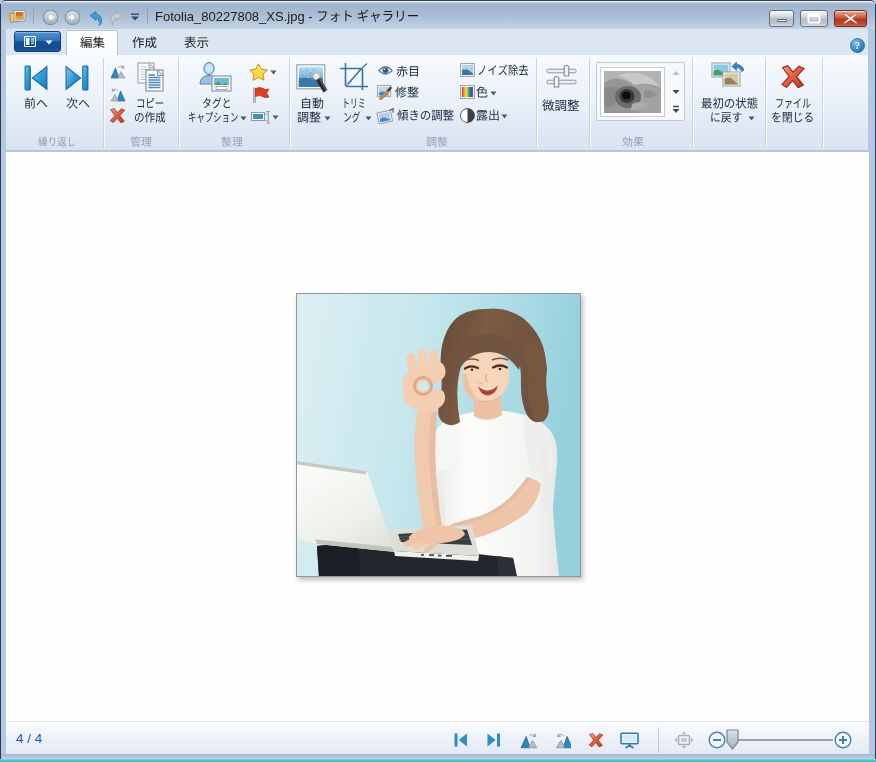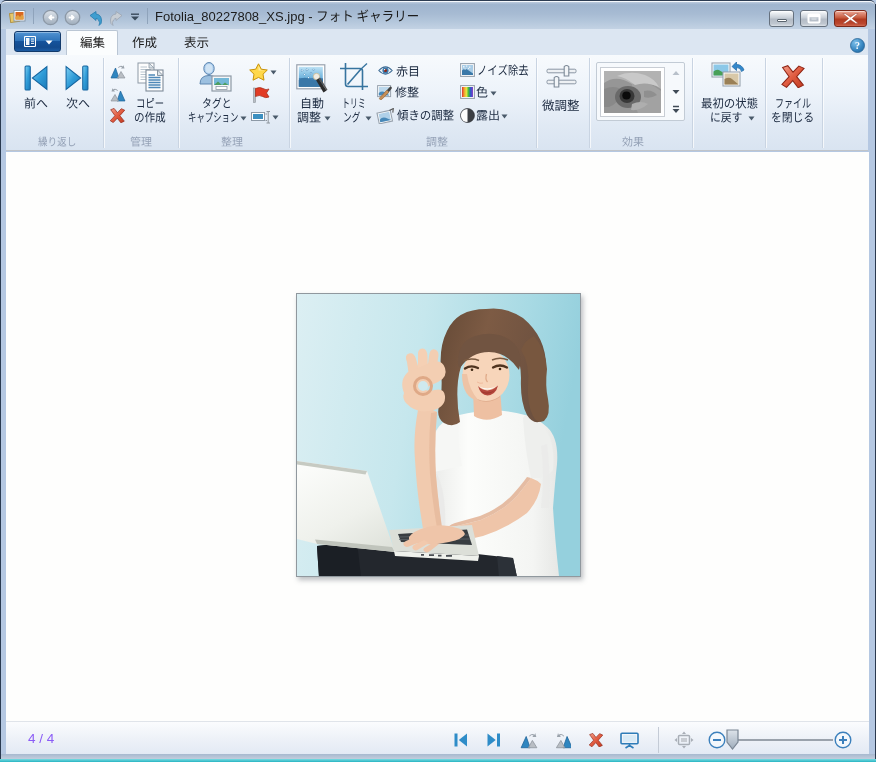--- a/index.html
+++ b/index.html
@@ -693,21 +693,21 @@
 <path d="M124 260 h3 v1.8 h-3 Z M132 260.3 h5 v1.8 h-5 Z M141 260.7 h3.5 v1.8 h-3.5 Z M149 261 h6 v1.8 h-6 Z" fill="#4a4e53"></path>
 
 <path d="M101 240 L170 235.5 L175 251 L104 248 Z" fill="#383d41"></path>
 <path d="M102.5 243 L172 241 M102 245.5 L173 245" stroke="#62686e" stroke-width="0.7"></path>
 
 <path d="M160 234 Q146 229 130 233 Q116 237 112 243 Q111 248 118 249 Q134 252 152 248 Q166 245 168 240 Q166 235 160 234 Z" fill="#efc5a9"></path>
 <path d="M118 243 L109 247 Q105 249 107 251.5 Q109 254 113 252 L123 248 Z" fill="#efc5a9"></path>
 <path d="M127 246 L117 251 Q114 253 116.5 255.5 Q119 257.5 122 255 L132 249 Z" fill="#f2c9ad"></path>
 <path d="M137 248 L128 253.5 Q125 255.5 127.5 257.5 Q130 259.5 133 257 L142 250 Z" fill="#efc5a9"></path>
 </svg>
-    <div class="abs" style="left:28px;top:731px;font-size:13.5px;color:#8b5cf6">4 / 4</div>
+    <div class="abs" style="left:16px;top:731px;font-size:13.5px;color:#1d4ed8">4 / 4</div>
     <svg class="abs" style="left:454px;top:733px" width="14" height="14" viewBox="0 0 14 14">
       <rect x="0.5" y="0.5" width="3" height="13" fill="#2e8cc8"></rect>
       <path d="M13 0.5 L13 13.5 L4.8 7 Z" fill="#2e8cc8"></path>
     </svg>
     <svg class="abs" style="left:487px;top:733px" width="14" height="14" viewBox="0 0 14 14">
       <path d="M0.5 0.5 L0.5 13.5 L8.7 7 Z" fill="#2e8cc8"></path>
       <rect x="10" y="0.5" width="3" height="13" fill="#2e8cc8"></rect>
     </svg>
     <svg class="abs" style="left:520px;top:732px" width="18" height="17.099999999999998" viewBox="0 0 16 15.2">
 <g transform="">

